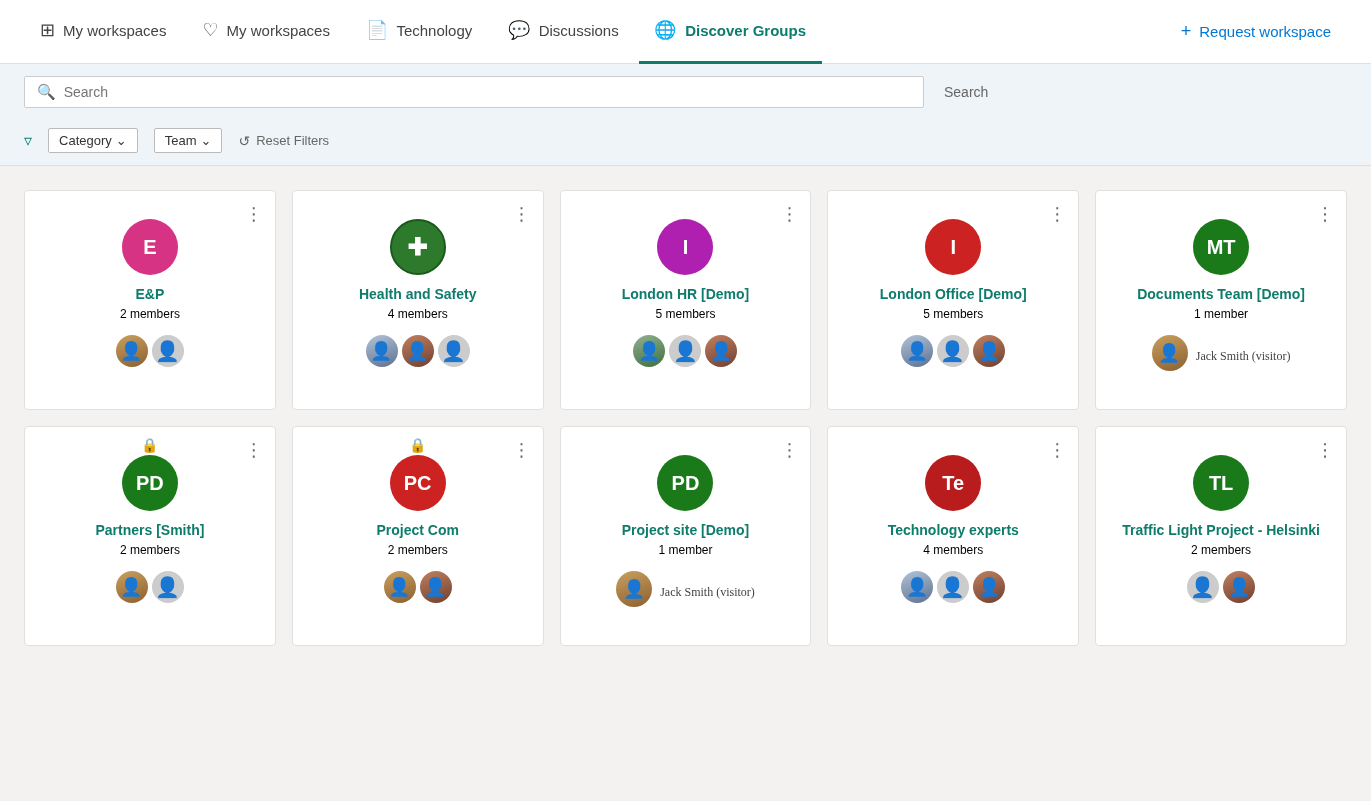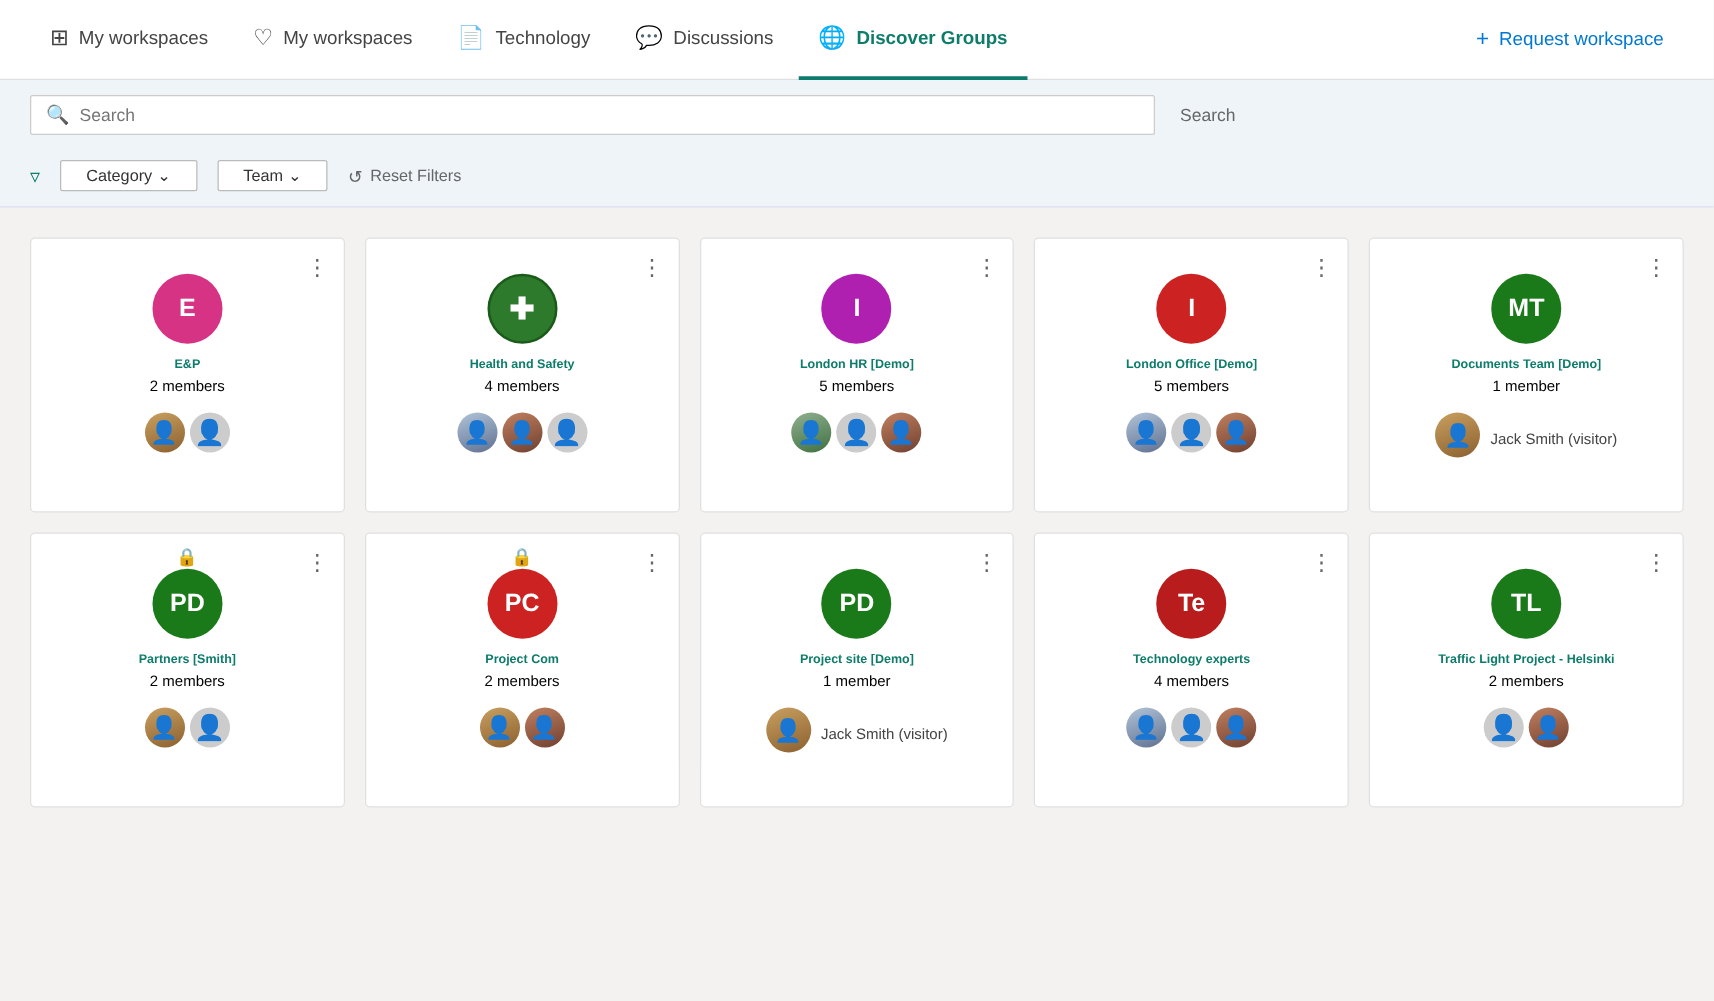--- a/index.html
+++ b/index.html
@@ -93,21 +93,21 @@
       display: flex;
       align-items: center;
       gap: 16px;
       border-bottom: 1px solid #dde;
     }
     .filter-icon { color: #0d7c6b; font-size: 16px; }
     .filter-btn {
       display: flex;
       align-items: center;
       gap: 4px;
-      padding: 4px 20px;
+      padding: 4px 10px;
       border: 1px solid #bbb;
       background: #fff;
       border-radius: 2px;
       cursor: pointer;
       font-size: 13px;
       color: #333;
     }
     .reset-btn {
       display: flex;
       align-items: center;
@@ -164,21 +164,21 @@
       justify-content: center;
       font-size: 20px;
       font-weight: 700;
       color: #fff;
       margin-top: 8px;
       margin-bottom: 10px;
       flex-shrink: 0;
     }
     .card-name {
       color: #0d7c6b;
-      font-size: 10px;
+      font-size: 14px;
       font-weight: 600;
       text-align: center;
       margin-bottom: 4px;
       cursor: pointer;
       line-height: 1.3;
     }
     .card-members {
       color: #000000;
       font-size: 12px;
       margin-bottom: 10px;
@@ -199,20 +199,21 @@
       align-items: center;
       justify-content: center;
       font-size: 14px;
       color: #888;
     }
     .member-name-text {
       font-size: 11px;
       color: #444;
       margin-top: 6px;
       text-align: center;
+      font-family: Liberation Serif, serif;
     }
     .avatar-ghost {
       background: #ccc;
       border-radius: 50%;
       width: 32px; height: 32px;
       display: flex;
       align-items: center;
       justify-content: center;
       color: #888;
       font-size: 18px;

